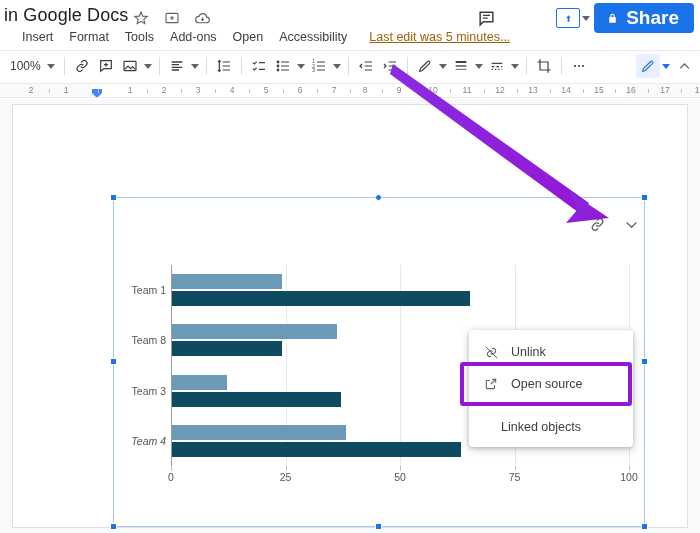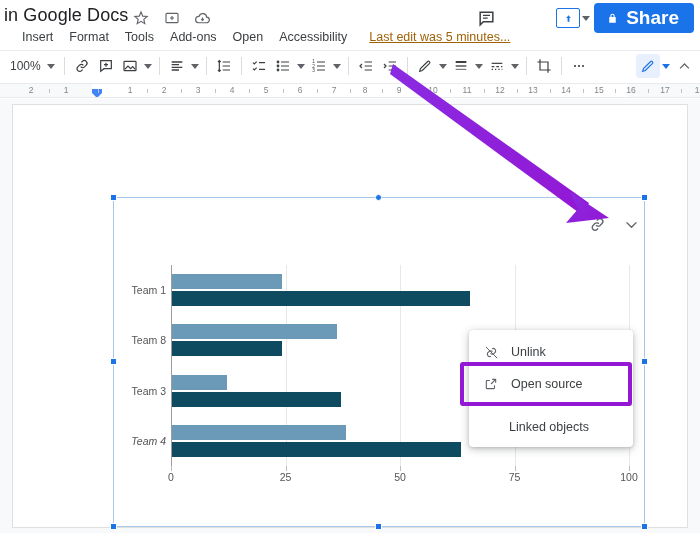--- a/index.html
+++ b/index.html
@@ -205,21 +205,21 @@
   .ctx-item {
     height: 32px; display: flex; align-items: center; padding-left: 14px;
     gap: 12px; font-size: 12.5px; color: #3c4043; cursor: pointer;
     position: relative;
   }
   .ctx-ic {
     width: 16px; height: 16px; display: flex; align-items: center;
     justify-content: center; color: #5f6368; flex: none;
   }
   .ctx-sep { height: 1px; background: #e8eaed; margin: 5px 0; }
-  .ctx-indent { padding-left: 40px; }
+  .ctx-indent { padding-left: 32px; }
   .ctx-hl {
     position: absolute; left: -9px; top: -6px; width: 172px; height: 44px;
     border: 4px solid #9317d4; border-radius: 3px; pointer-events: none;
   }
 
   
   .arrow-svg {
     position: absolute; left: 0; top: 0; width: 700px; height: 533px;
     pointer-events: none; z-index: 40;
   }

